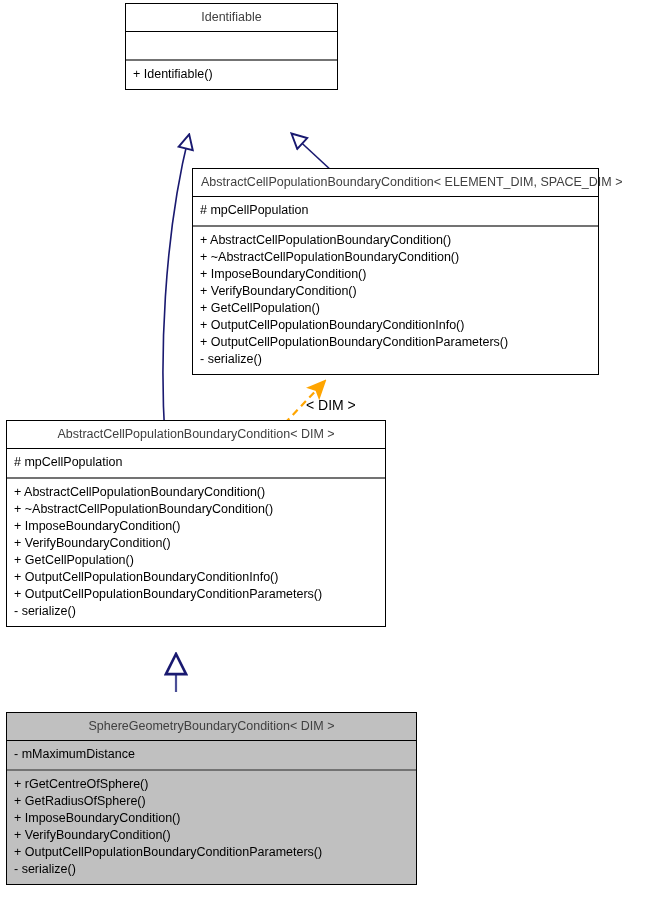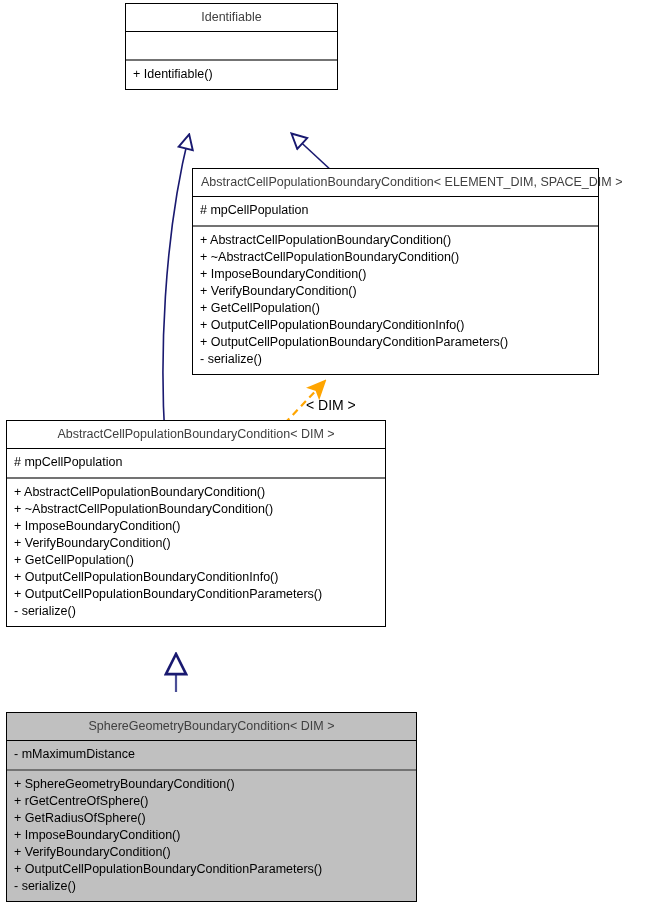--- a/index.html
+++ b/index.html
@@ -137,21 +137,20 @@
       <div class="member">- serialize()</div>
     </div>
   </div>
 
   <div class="uml-box filled" id="box-sphere-geometry" style="left:6px; top:712px; width:411px;">
     <div class="box-title">SphereGeometryBoundaryCondition&lt; DIM &gt;</div>
     <div class="box-section">
       <div class="member">- mMaximumDistance</div>
     </div>
     <div class="box-section">
-      <div class="member">+ SphereGeometryBoundaryCondition()</div>
       <div class="member">+ rGetCentreOfSphere()</div>
       <div class="member">+ GetRadiusOfSphere()</div>
       <div class="member">+ ImposeBoundaryCondition()</div>
       <div class="member">+ VerifyBoundaryCondition()</div>
       <div class="member">+ OutputCellPopulationBoundaryConditionParameters()</div>
       <div class="member">- serialize()</div>
     </div>
   </div>
 
 </div>

